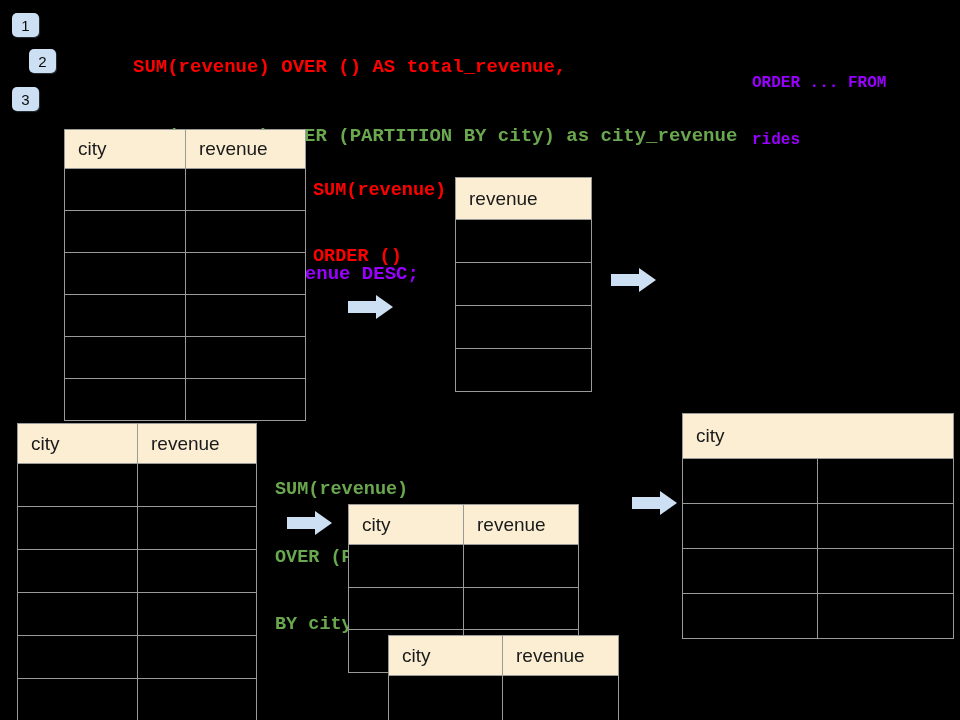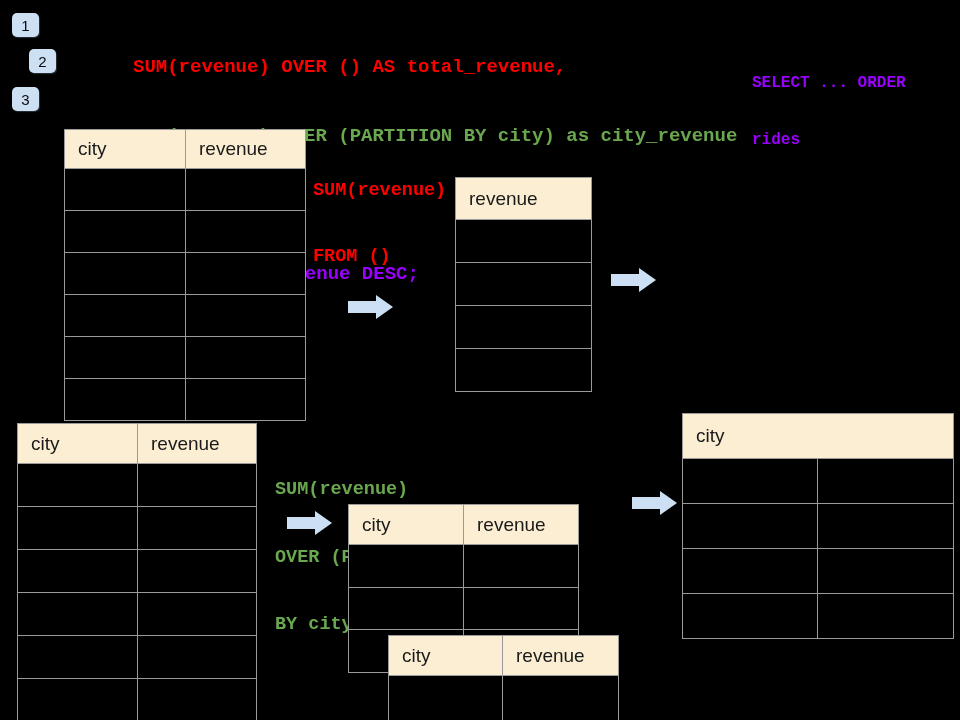--- a/index.html
+++ b/index.html
@@ -48,27 +48,27 @@
   <div class="badge" style="left:12px;top:87px">3</div>
 
   <div class="mono main-code">
     <div class="ind-2 c-red">SUM(revenue) OVER () AS total_revenue,</div>
     <div class="ind-2 c-green">SUM(revenue) OVER (PARTITION BY city) as city_revenue</div>
     <div class="ind-1 c-purple">FROM rides</div>
     <div class="ind-1 c-purple">ORDER by city_revenue DESC;</div>
   </div>
 
   <div class="mono side-note c-purple">
-    <div>SELECT ... ORDER</div>
+    <div>ORDER ... FROM</div>
     <div>rides</div>
   </div>
 
   <div class="mono lbl-total c-red">
     <div>SUM(revenue)</div>
-    <div>FROM ()</div>
+    <div>ORDER ()</div>
   </div>
 
   <div class="mono lbl-part c-green">
     <div>SUM(revenue)</div>
     <div>OVER (PARTITION</div>
     <div>BY city)</div>
   </div>
 
   <div class="tbl" style="left:64px;top:129px;width:240px">
       <div class="thead" style="height: 38px;">

